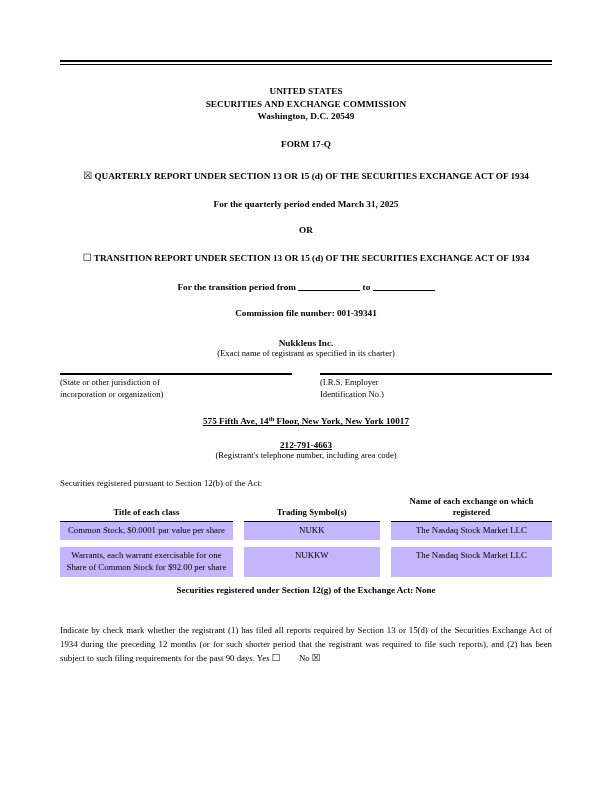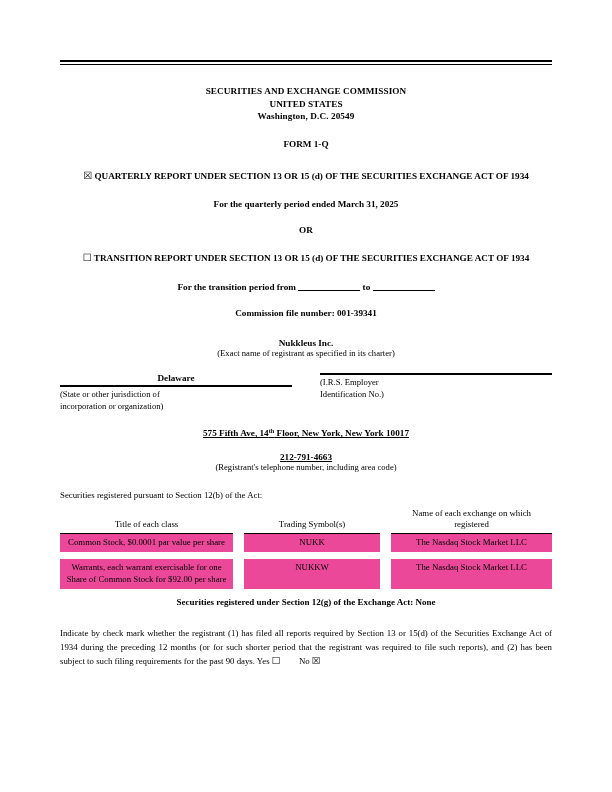--- a/index.html
+++ b/index.html
@@ -131,40 +131,40 @@
   }
 
   
   table.sec-table {
     width: 100%;
     border-collapse: collapse;
     margin-top: 8px;
   }
   table.sec-table th {
     font-size: 8.8px;
-    font-weight: normal;
+    font-weight: bold;
     text-align: center;
     vertical-align: bottom;
     padding: 0 4px 2px 4px;
     border-bottom: 1.6px solid #000;
     line-height: 11.5px;
   }
   table.sec-table th.spacer,
   table.sec-table td.spacer {
     border-bottom: none;
     width: 14px;
     padding: 0;
   }
   table.sec-table td {
     font-size: 8.8px;
     text-align: center;
     vertical-align: top;
     padding: 3px 4px 4px 4px;
     line-height: 11.5px;
-    background: #ec4899;
+    background: #c4b5fd;
   }
   table.sec-table td.spacer { background: #ffffff; }
   table.sec-table tr.gaprow td {
     background: #ffffff;
     height: 7px;
     padding: 0;
     font-size: 1px;
   }
   .col-class { width: 196px; }
   .col-sym   { width: 150px; }
@@ -174,39 +174,39 @@
     font-size: 9px;
     font-weight: bold;
     text-align: center;
     margin-top: 8px;
   }
 
   .para {
     font-size: 8.8px;
     text-align: justify;
     line-height: 13.4px;
-    margin-top: 20px;
+    margin-top: 29px;
   }
   .para .cbox { font-size: 9.6px; }
   .nbspwide { display:inline-block; width: 14px; }
 </style>
 </head>
 <body>
 
 <div class="page">
 
   <div class="top-rule"></div>
 
+  <div class="hdr-line">UNITED STATES</div>
   <div class="hdr-line">SECURITIES AND EXCHANGE COMMISSION</div>
-  <div class="hdr-line">UNITED STATES</div>
   <div class="hdr-line">Washington, D.C. 20549</div>
 
   <div class="gap-16"></div>
 
-  <div class="form-title">FORM 1-Q</div>
+  <div class="form-title">FORM 17-Q</div>
 
   <div class="gap-20"></div>
 
   <div class="check-block">
     <span class="cbox">☒</span>
     <span>QUARTERLY REPORT UNDER SECTION 13 OR 15 (d) OF THE SECURITIES EXCHANGE ACT OF 1934</span>
   </div>
 
   <div class="gap-16"></div>
 
@@ -238,21 +238,20 @@
 
   <div class="gap-20"></div>
 
   <div class="registrant">Nukkleus Inc.</div>
   <div class="sub-note">(Exact name of registrant as specified in its charter)</div>
 
   <div class="gap-14"></div>
 
   <div class="two-col">
     <div>
-      <div class="col-val">Delaware</div>
       <div class="col-rule"></div>
       <div class="col-note">(State or other jurisdiction of</div>
       <div class="col-note">incorporation or organization)</div>
     </div>
     <div>
       <div class="col-rule"></div>
       <div class="col-note">(I.R.S. Employer</div>
       <div class="col-note">Identification No.)</div>
     </div>
   </div>

